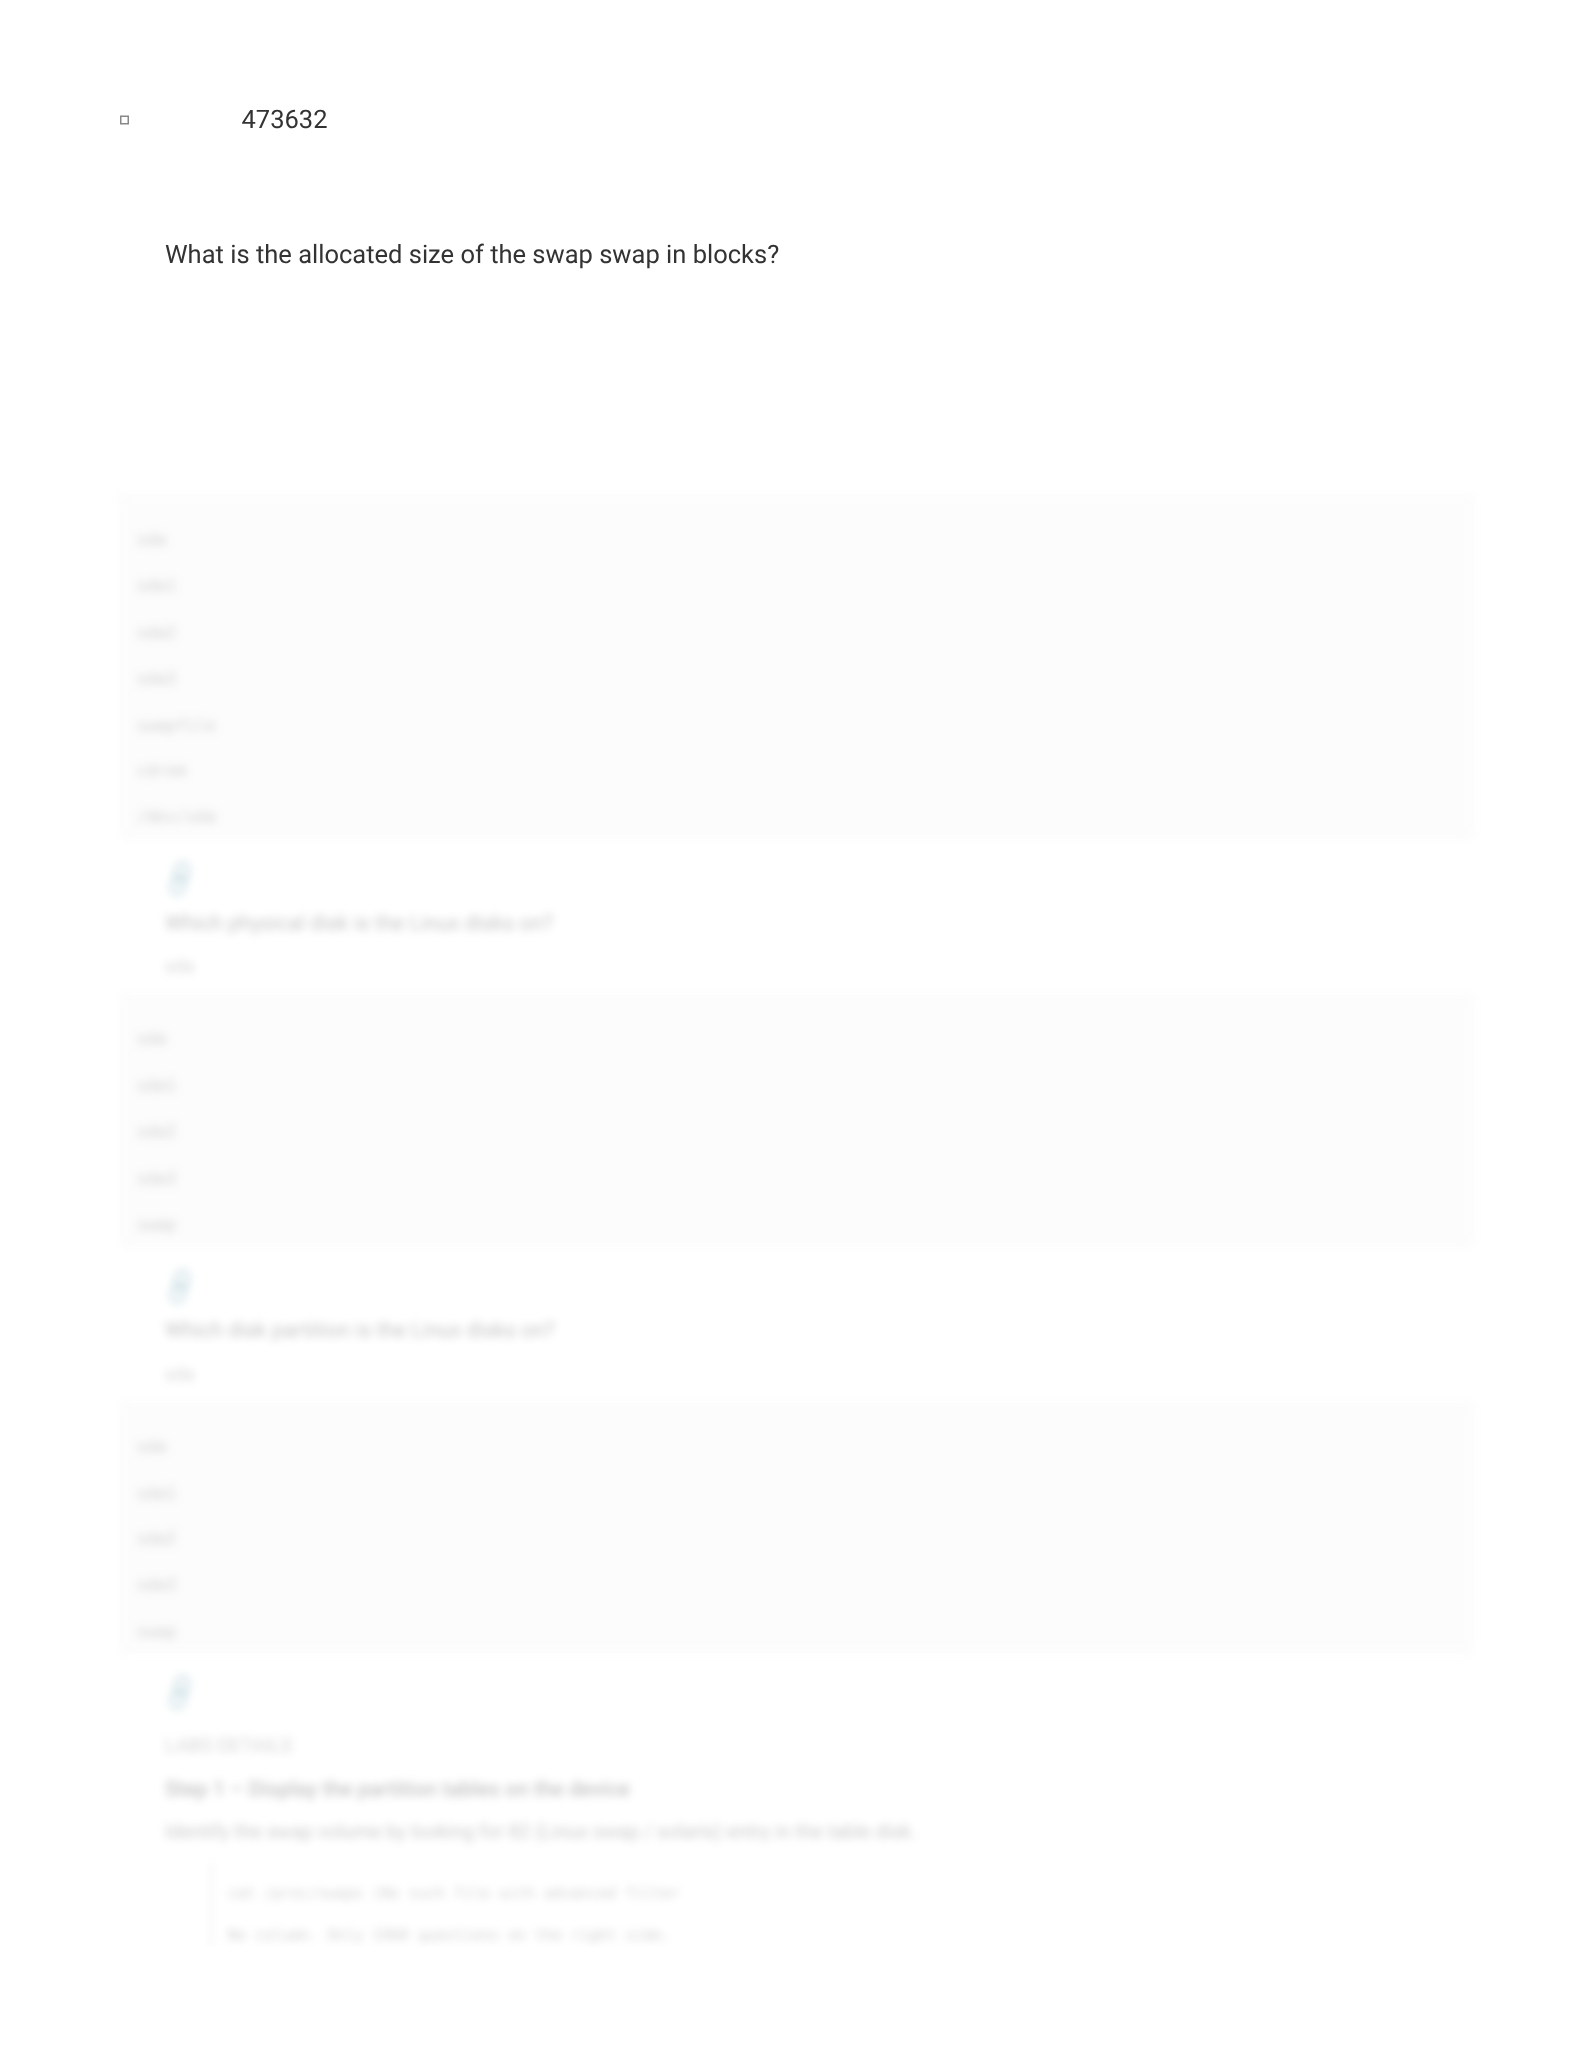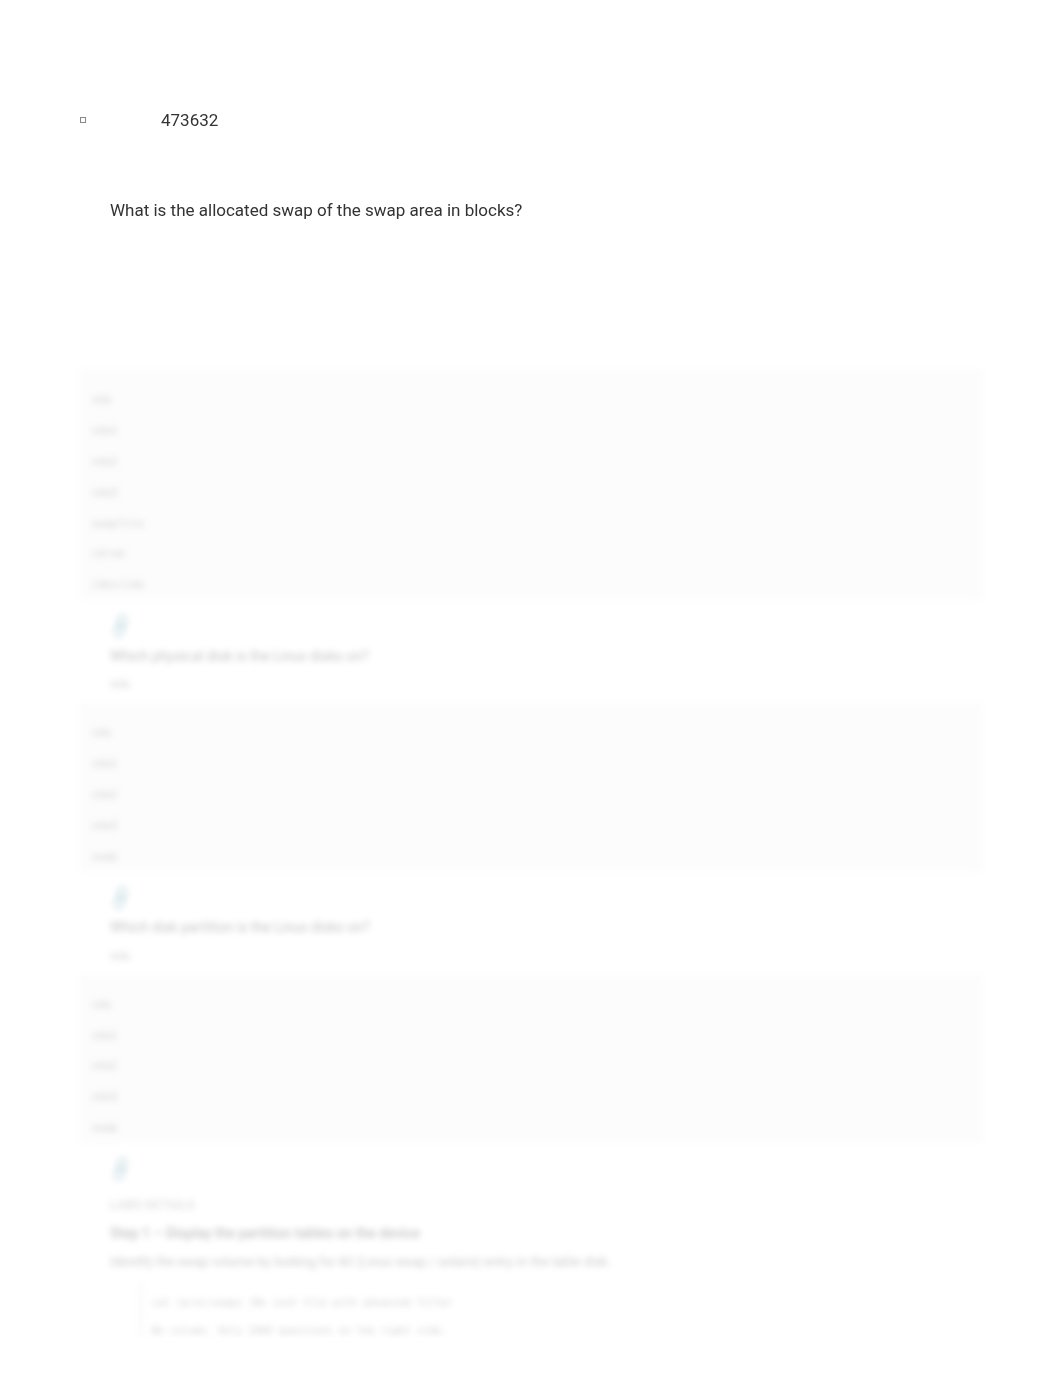--- a/index.html
+++ b/index.html
@@ -6,21 +6,21 @@
   body {
     font-family: -apple-system, BlinkMacSystemFont, "Segoe UI", Roboto, Helvetica, Arial, sans-serif;
     background: #fff;
     color: #333;
     width: 1062px;
     padding: 0 80px;
   }
   .answer-row {
     display: flex;
     align-items: center;
-    margin-top: 110px;
+    margin-top: 70px;
     font-size: 17px;
     color: #333;
   }
   .bullet {
     width: 6px;
     height: 6px;
     border: 1px solid #888;
     margin-right: 75px;
   }
   .question {
@@ -99,21 +99,21 @@
   }
 </style>
 </head>
 <body>
 
 <div class="answer-row">
   <span class="bullet"></span>
   <span>473632</span>
 </div>
 
-<p class="question">What is the allocated swap of the swap area in blocks?</p>
+<p class="question">What is the allocated size of the swap swap in blocks?</p>
 
 <div class="faded">
 
   <div class="codeish">
     <span>sda</span>
     <br><span>sda1</span>
     <br><span>sda2</span>
     <br><span>sda3</span>
     <br><span>swapfile</span>
     <br><span>cdrom</span>

